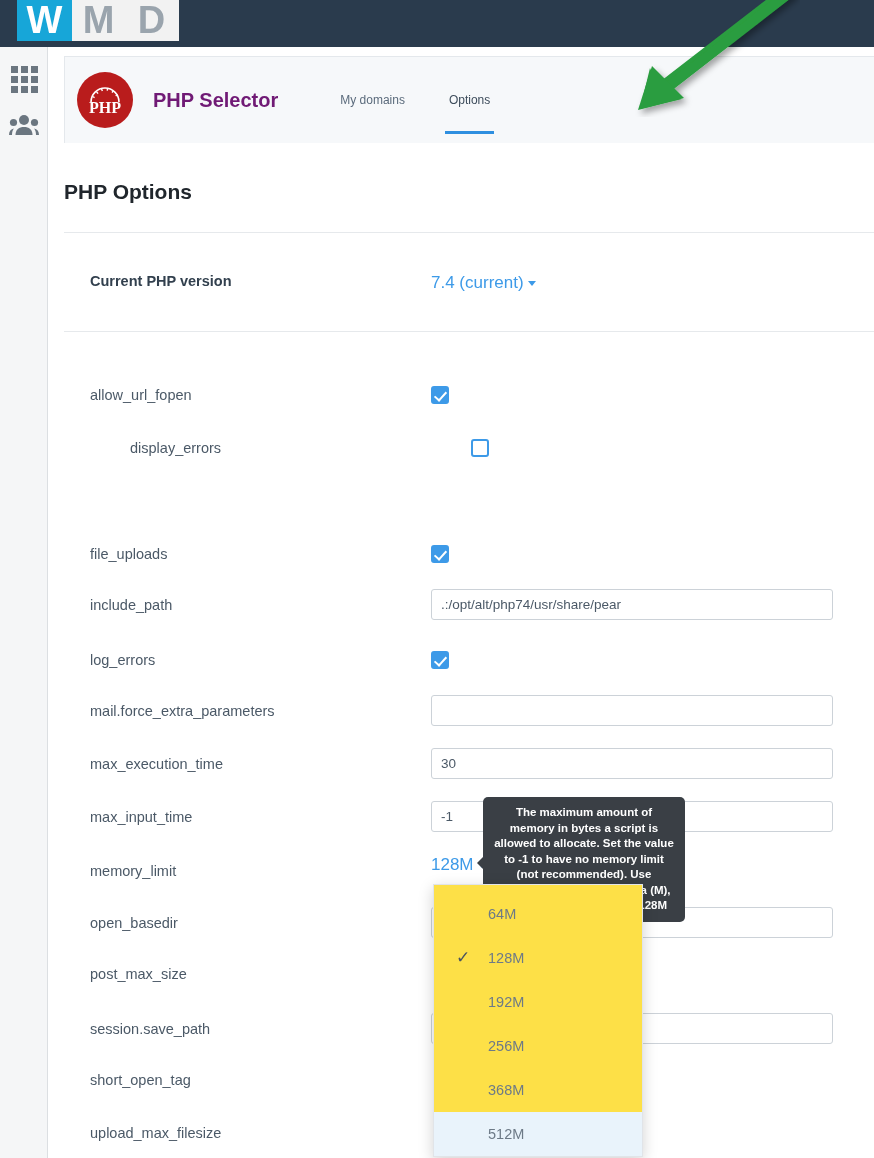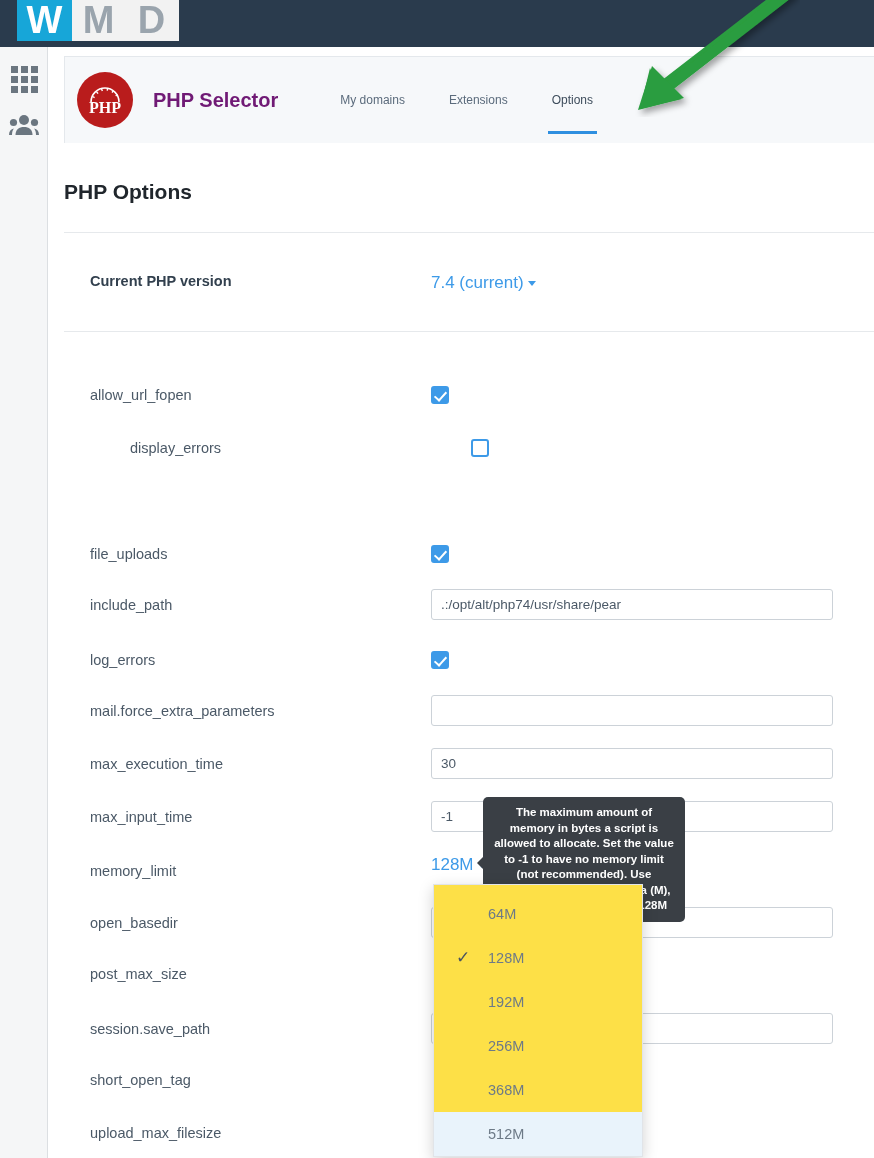--- a/index.html
+++ b/index.html
@@ -311,21 +311,20 @@
             <line x1="30.6" y1="16.5" x2="30.2" y2="18.7"></line>
             <line x1="36.2" y1="18.6" x2="35.1" y2="20.6"></line>
             <line x1="40.4" y1="22.6" x2="38.7" y2="24"></line>
           </g>
         </svg>
         <div class="php-text">PHP</div>
       </div>
       <div class="app-title">PHP Selector</div>
       <div class="nav-tabs">
         <div class="nav-tab">My domains</div>
-        <div class="nav-tab">Extensions</div>
         <div class="nav-tab active">Options</div>
       </div>
     </div>
 
   </div>
 
   <div class="page-title">PHP Options</div>
   <div class="hr one"></div>
   <div class="hr two"></div>
 

